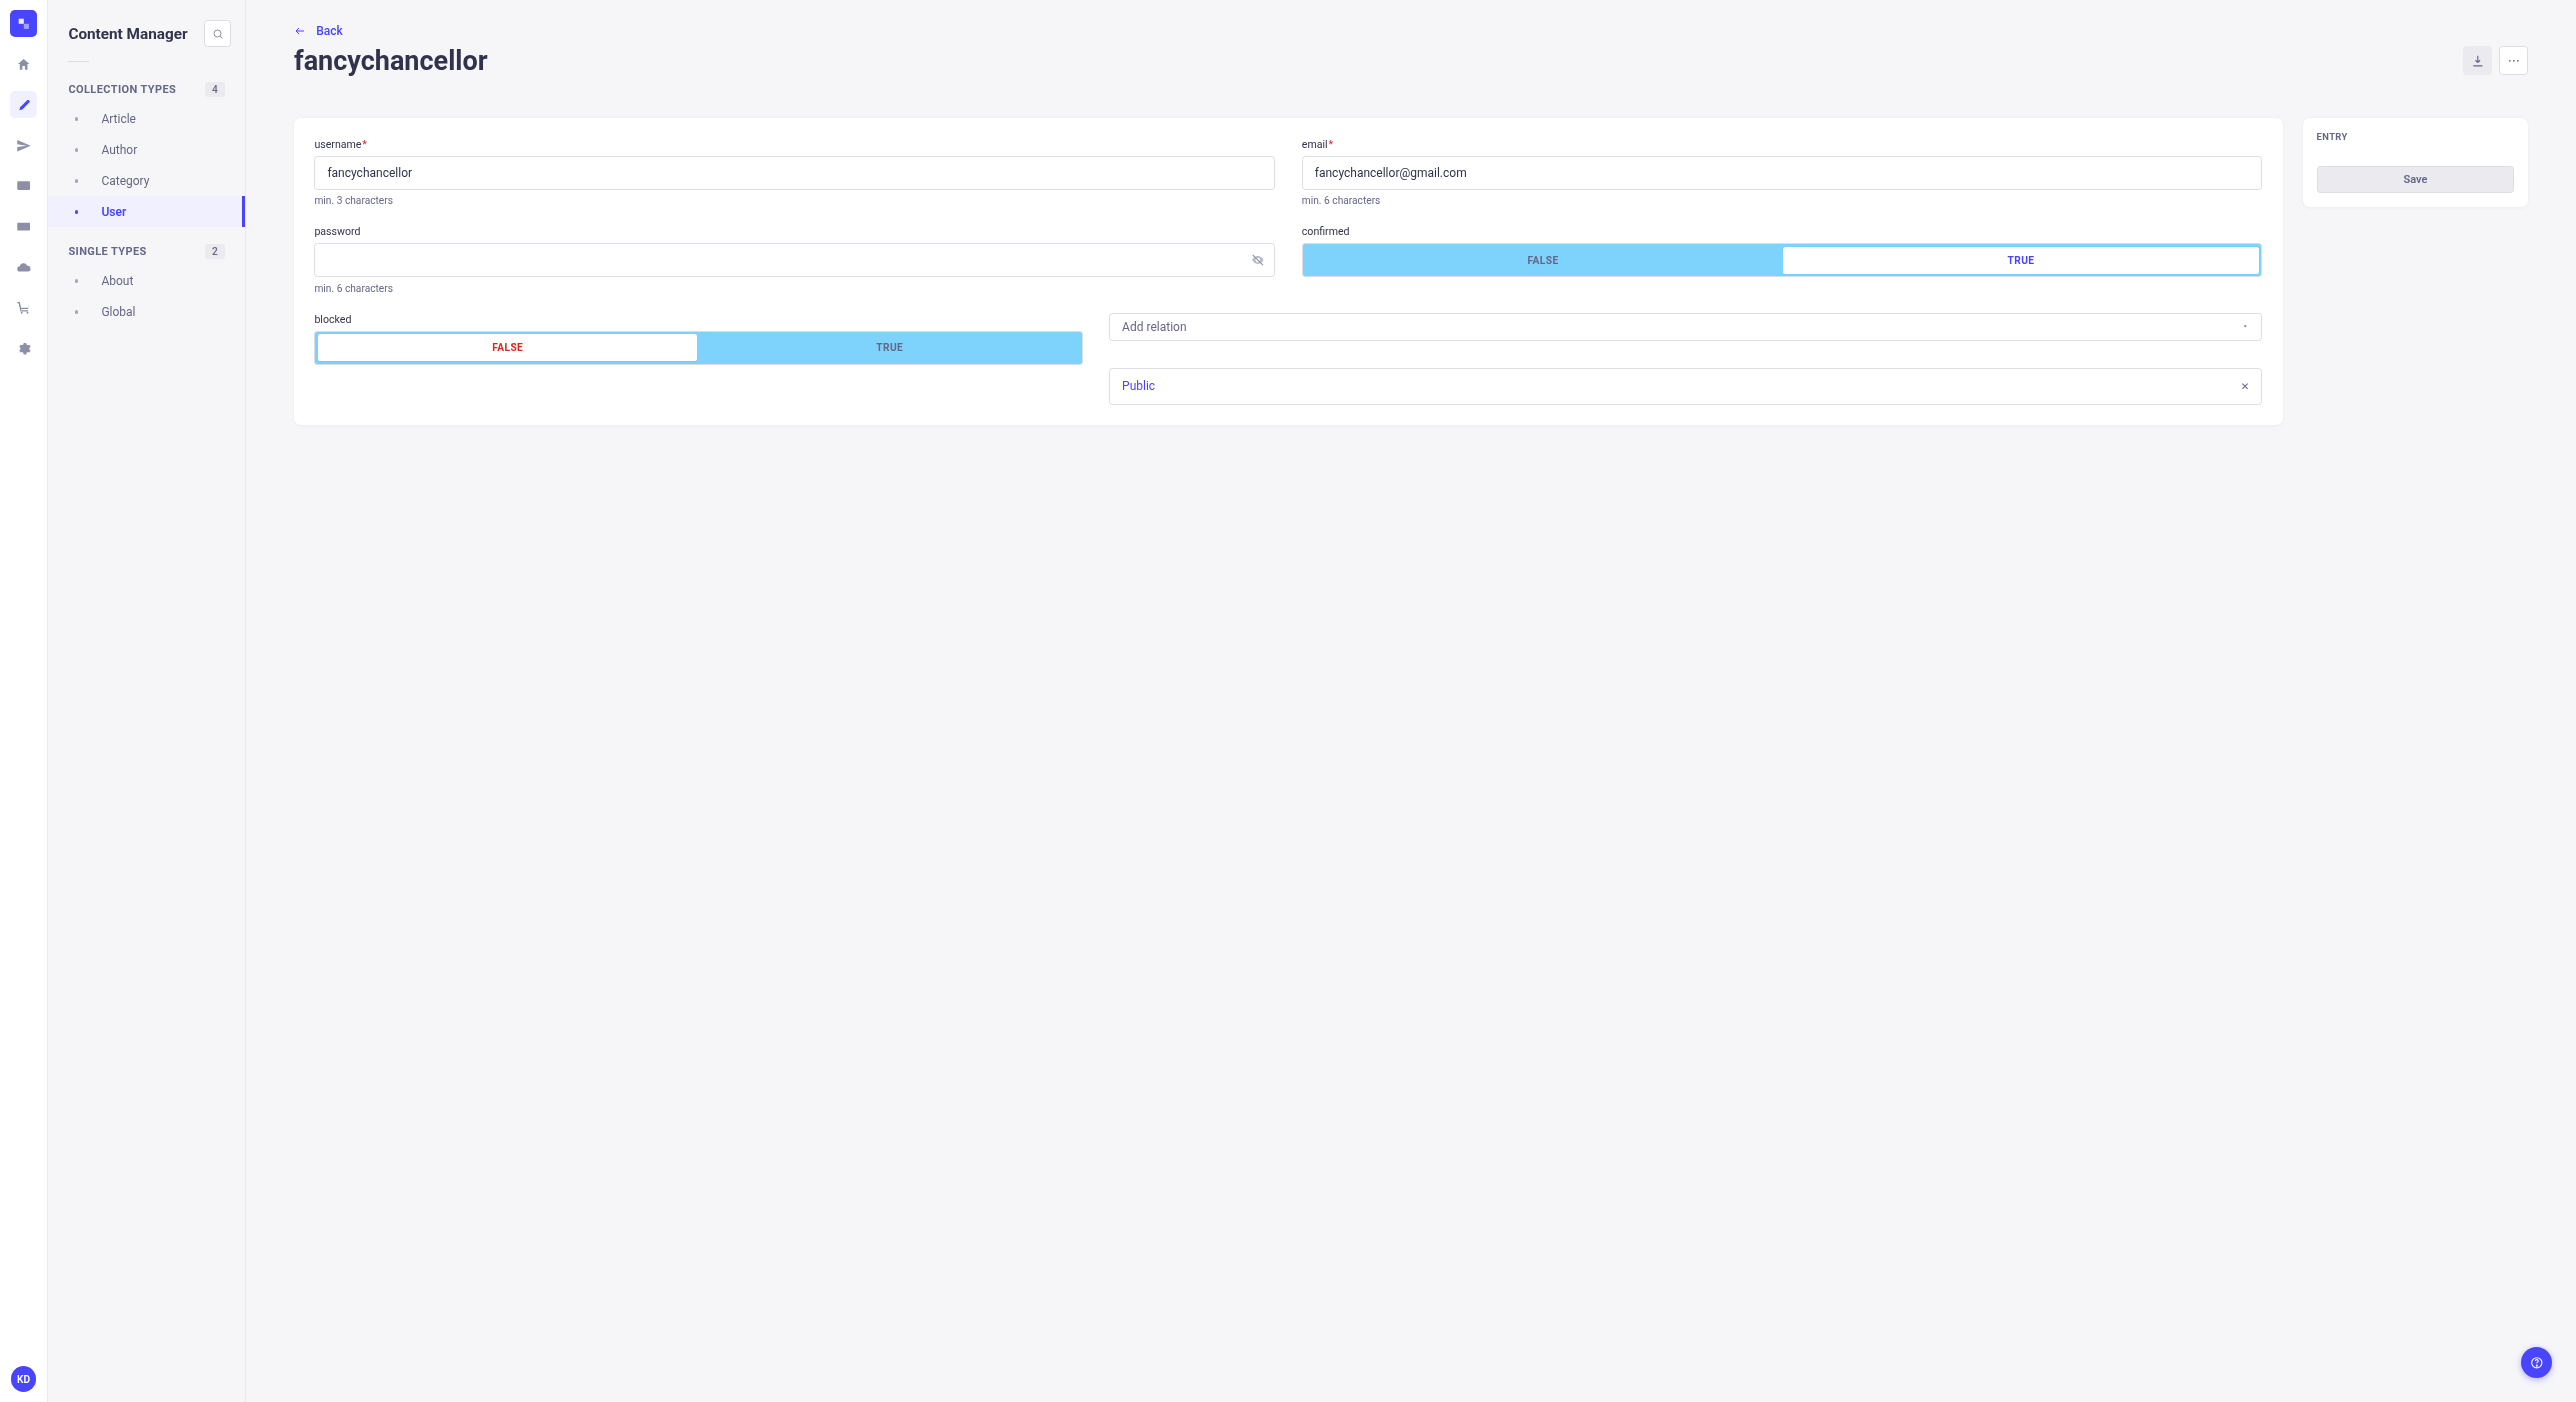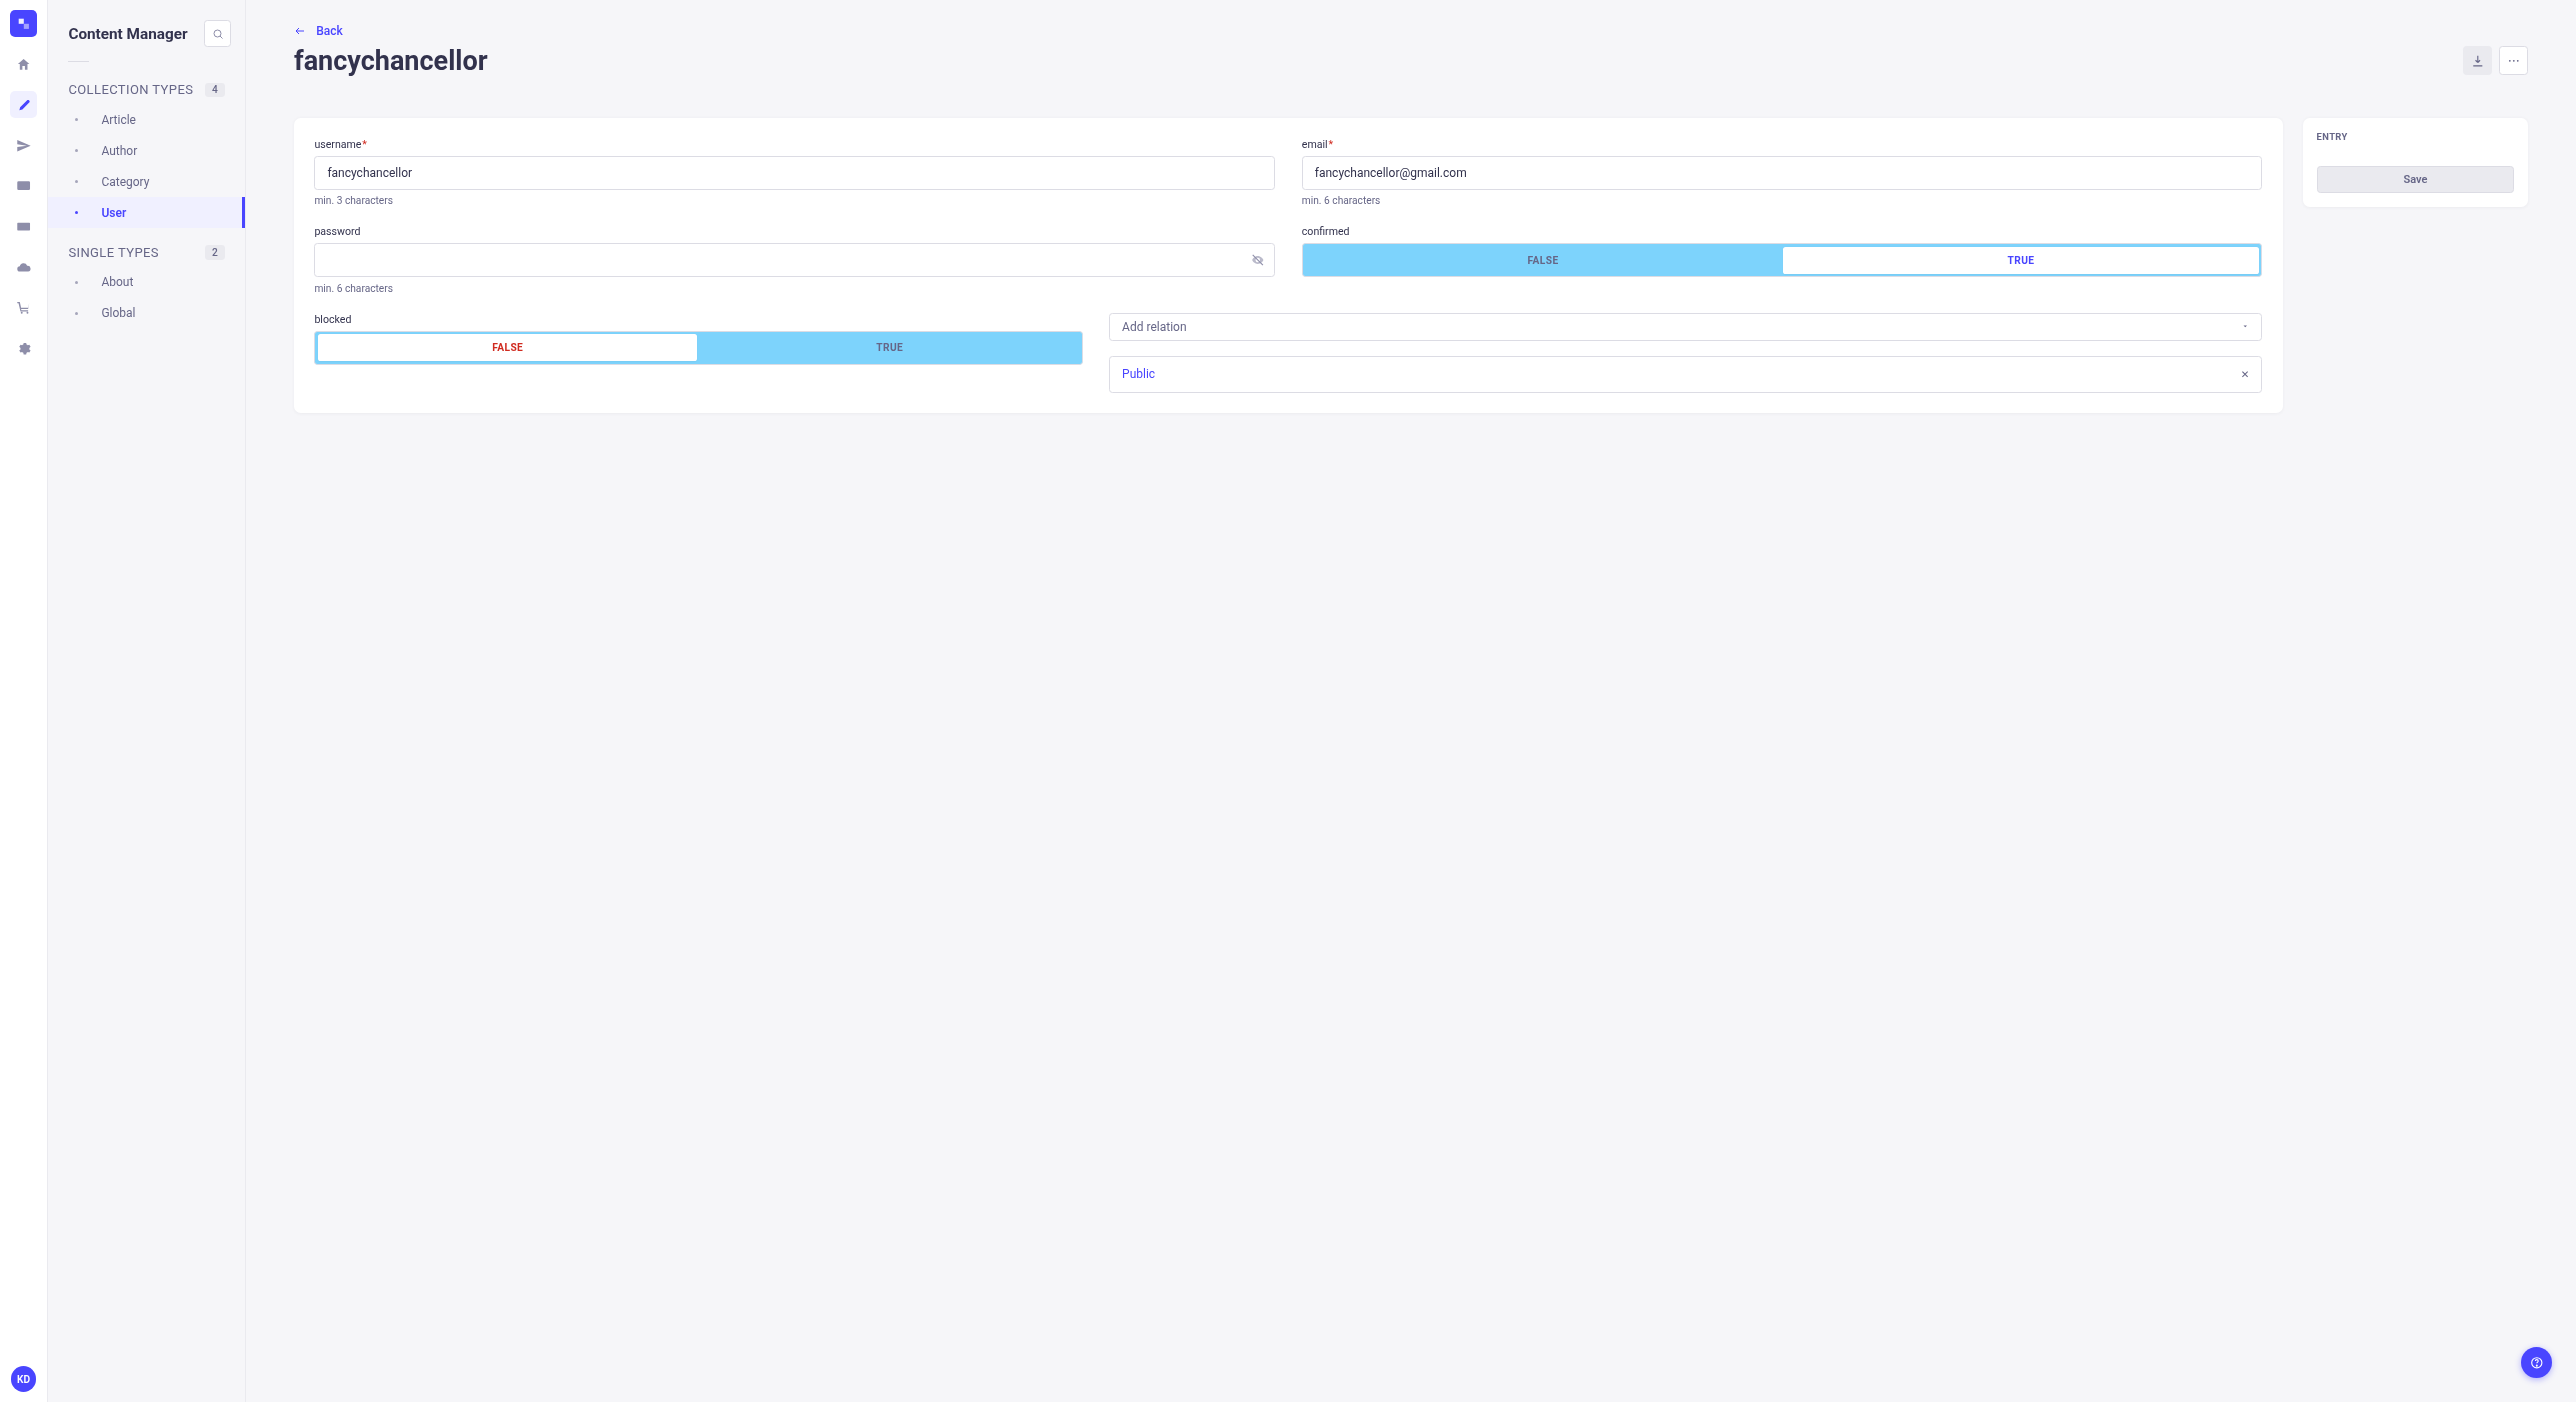--- a/index.html
+++ b/index.html
@@ -110,22 +110,22 @@
       background: #dcdce4;
       width: 20.4px;
     }
     .section-header {
       display: flex;
       align-items: center;
       justify-content: space-between;
       padding: 6.8px 20.4px;
     }
     .section-label {
-      font-size: 13px;
-      font-weight: 400;
+      font-size: 11px;
+      font-weight: 700;
       letter-spacing: 0.4px;
       color: #666687;
     }
     .section-count {
       background: #eaeaef;
       color: #666687;
       font-size: 10.2px;
       font-weight: 500;
       border-radius: 3.4px;
       padding: 1.7px 6.8px;
@@ -322,21 +322,21 @@
       min-height: 37px;
       border: 0.9px solid #dcdce4;
       border-radius: 3.4px;
       padding: 0 12px;
       display: flex;
       align-items: center;
       justify-content: space-between;
       color: #4945ff;
       font-size: 12px;
       background: #fff;
-      margin-top: 15px;
+      margin-top: 27px;
     }
     .relation-item .x {
       color: #666687;
       cursor: pointer;
       font-size: 10.2px;
     }
     .entry-card {
       width: 225px;
       background: #fff;
       border-radius: 6.8px;

